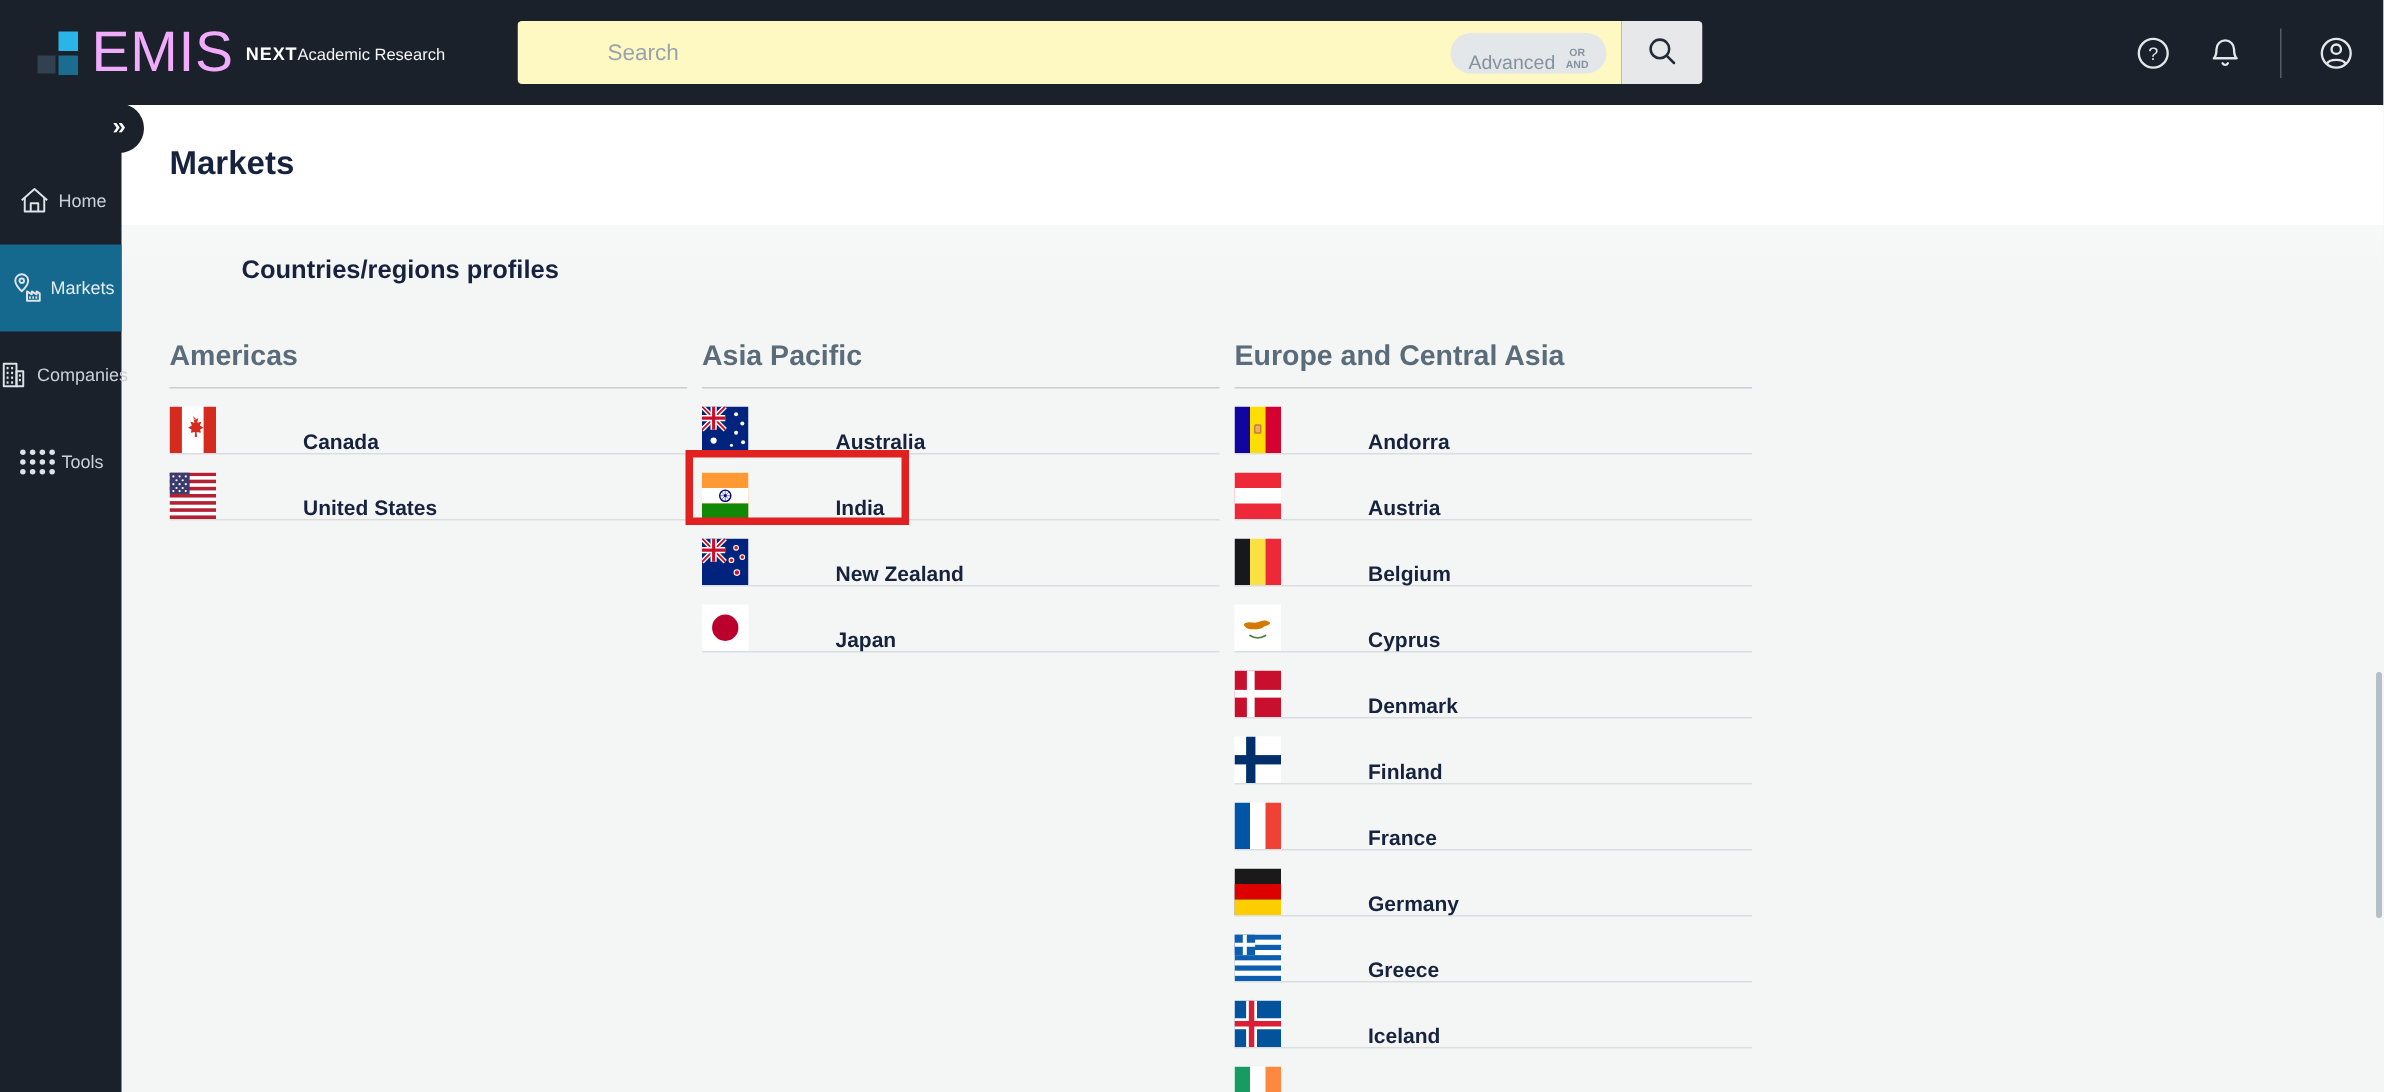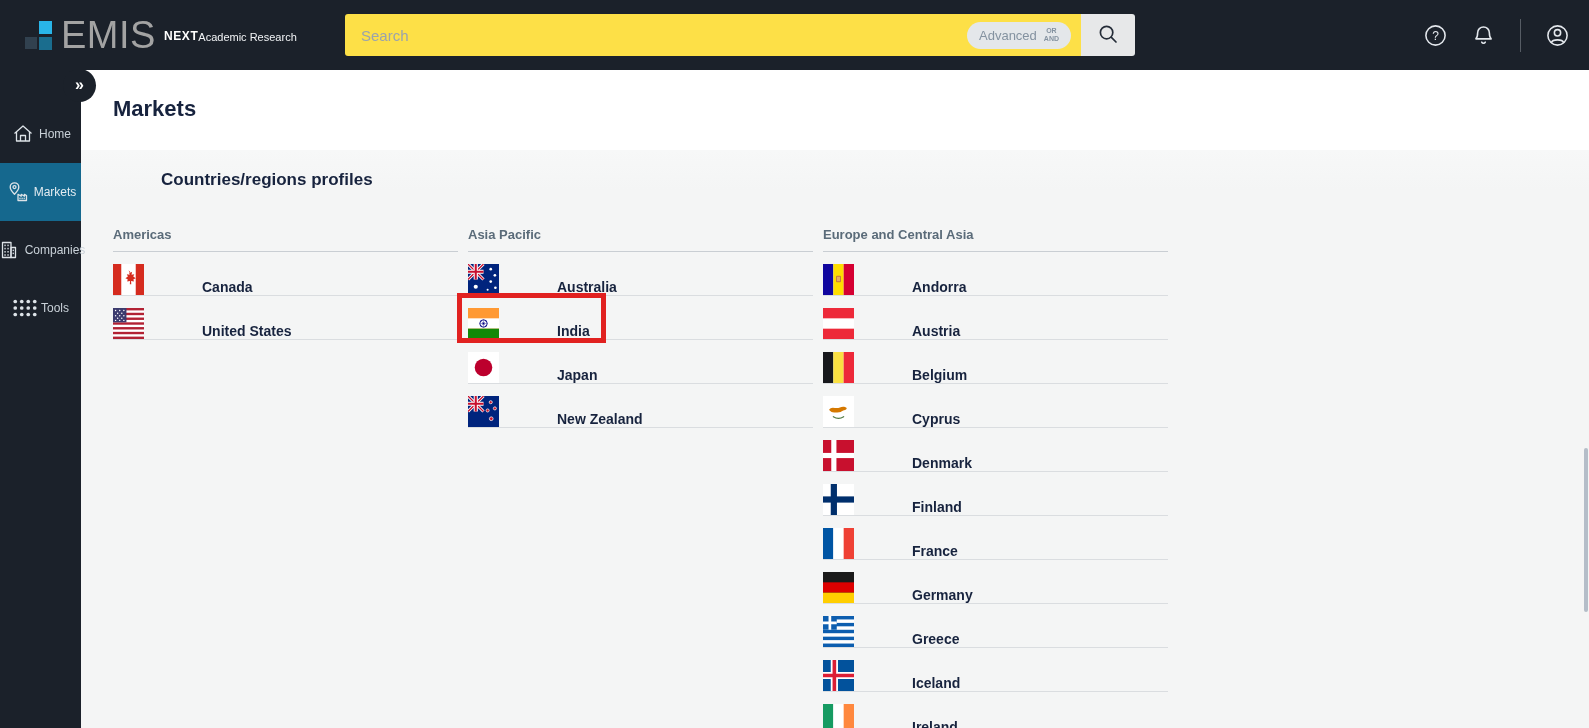--- a/index.html
+++ b/index.html
@@ -13,30 +13,30 @@
   .header {
     position:absolute; top:0; left:0; width:1589px; height:70px;
     background:#1b212a; z-index:10;
   }
   .logo { position:absolute; left:25px; top:0; height:70px; display:flex; align-items:center; cursor:pointer; }
   .logo-squares { position:relative; width:27px; height:29px; margin-right:9px; }
   .sq { position:absolute; }
   .sq-cyan { right:0; top:0; width:13px; height:13px; background:#29b5e8; }
   .sq-teal { right:0; bottom:0; width:13px; height:13px; background:#1a6d8e; }
   .sq-dark { left:0; bottom:1px; width:12px; height:12px; background:#31414f; }
-  .brand { color:#a3a3a3; font-size:38px; font-weight:400; letter-spacing:.5px; line-height:.9; }
+  .brand { color:#f0abfc; font-size:38px; font-weight:400; letter-spacing:.5px; line-height:.9; }
   .product-wrap { display:flex; flex-direction:row; margin-left:8px; margin-top:2px; }
   .product { color:#fff; font-weight:bold; font-size:12px; letter-spacing:.6px; }
   .subtitle { color:#f2f4f6; font-size:11px; margin-top:2px; }
 
   .search-bar { position:absolute; left:345px; top:14px; width:790px; height:42px; display:flex; border-radius:3px; overflow:hidden; }
-  .search-input-wrap { flex:1; background:#fde047; display:flex; align-items:center; }
+  .search-input-wrap { flex:1; background:#fef9c3; display:flex; align-items:center;padding-left:44px; }
   .search-input { border:none; outline:none; flex:1; height:100%; font-size:15px; padding:0 10px 0 16px; color:#333; font-family:"Liberation Sans",sans-serif; background:transparent; }
   .search-input::placeholder { color:#9aa3ad; }
-  .advanced-pill { display:flex; align-items:center; gap:7px; background:#e4e7ea; border-radius:14px; height:27px; padding:0 12px; margin-right:10px; color:#8492a0; font-size:13px; cursor:pointer; flex:none; }
+  .advanced-pill { display:flex; align-items:flex-end; gap:7px; background:#e4e7ea; border-radius:14px; height:27px; padding:0 12px; margin-right:10px; color:#8492a0; font-size:13px; cursor:pointer; flex:none; }
   .bool-stack { display:flex; flex-direction:column; font-size:7px; font-weight:bold; line-height:1.15; color:#8492a0; text-align:center; }
   .search-btn { width:54px; background:#e7e8e9; display:flex; align-items:center; justify-content:center; cursor:pointer; border:none; }
 
   .header-icons { position:absolute; right:20px; top:0; height:70px; display:flex; align-items:center; gap:25px; }
   .hdr-icon { width:23px; height:23px; display:flex; align-items:center; justify-content:center; cursor:pointer; }
   .hdr-divider { width:1px; height:33px; background:#565c64; }
 
   
   .sidebar { position:absolute; left:0; top:70px; width:81px; height:658px; background:#1b212a; z-index:8; padding-top:35px; }
   .side-item { height:58px; display:flex; align-items:center; justify-content:center; gap:3px; color:#c9d1d8; font-size:12px; cursor:pointer; }
@@ -53,21 +53,21 @@
   .page-title { margin:26px 0 0 32px; font-size:22px; font-weight:bold; color:#17233e; }
 
   .content {
     position:absolute; left:81px; top:150px; width:1508px; height:578px;
     background:linear-gradient(#f7f8f8, #f4f5f5 40px); padding:20px 0 0 32px;
   }
   .section-title { font-size:17px; font-weight:bold; color:#17233e;margin-left:48px; }
 
   .columns { display:grid; grid-template-columns:repeat(3, 355px); margin-top:37px; align-items:start; }
   .region-header {
-    font-size:13px; font-weight:bold; color:#5a6b79; padding-bottom:9px;
+    font-size:19px; font-weight:bold; color:#5a6b79; padding-bottom:9px;
     border-bottom:1px solid #c9ced3; margin-right:10px;
   }
   .country-row {
     height:44px; display:flex; align-items:flex-end; border-bottom:1px solid #dadde0;
     margin-right:10px; position:relative; cursor:pointer;gap:48px;
   }
   .flag { width:31px; height:31px; background:#fff; flex:none; }
   .flag svg { width:31px; height:31px; display:block; }
   .country-label { margin-left:10px; font-size:14px; font-weight:bold; color:#17233e; }
 
@@ -308,48 +308,48 @@
                 <path d="M15 11.4V18.6M11.4 15H18.6M12.5 12.5l5 5M17.5 12.5l-5 5"></path>
               </g>
             </svg>
           </span>
           <span class="country-label">India</span>
           <span class="annotation-box" style="border-color: rgb(225, 33, 32);"></span>
         </div>
         <div class="country-row">
           <span class="flag">
             <svg viewBox="0 0 30 30">
-              <rect width="30" height="30" fill="#fff"></rect>
-              <circle cx="15" cy="15" r="8.5" fill="#bc002d"></circle>
-            </svg>
-          </span>
-          <span class="country-label">Japan</span>
-        </div>
-        <div class="country-row">
-          <span class="flag">
-            <svg viewBox="0 0 30 30">
               <rect width="30" height="30" fill="#00247d"></rect>
               <g stroke="#fff" stroke-width="3">
                 <path d="M0 0 15 15M15 0 0 15"></path>
               </g>
               <g stroke="#c8102e" stroke-width="1.2">
                 <path d="M0 0 15 15M15 0 0 15"></path>
               </g>
               <path d="M7.5 0V15M0 7.5H15" stroke="#fff" stroke-width="4"></path>
               <path d="M7.5 0V15M0 7.5H15" stroke="#c8102e" stroke-width="2"></path>
               <g fill="#cc142b" stroke="#fff" stroke-width=".7">
                 <circle cx="22" cy="6" r="1.5"></circle>
                 <circle cx="26" cy="12" r="1.5"></circle>
                 <circle cx="19" cy="14" r="1.5"></circle>
                 <circle cx="22.5" cy="22" r="1.8"></circle>
               </g>
             </svg>
           </span>
           <span class="country-label">New Zealand</span>
         </div>
+        <div class="country-row">
+          <span class="flag">
+            <svg viewBox="0 0 30 30">
+              <rect width="30" height="30" fill="#fff"></rect>
+              <circle cx="15" cy="15" r="8.5" fill="#bc002d"></circle>
+            </svg>
+          </span>
+          <span class="country-label">Japan</span>
+        </div>
       </div>
       <div class="region-col">
         <div class="region-header">Europe and Central Asia</div>
         <div class="country-row">
           <span class="flag">
             <svg viewBox="0 0 30 30">
               <rect width="10" height="30" fill="#10069f"></rect>
               <rect x="10" width="10" height="30" fill="#fedd00"></rect>
               <rect x="20" width="10" height="30" fill="#d50032"></rect>
               <rect x="12.6" y="11.4" width="4.8" height="6.2" rx="1" fill="#c77b3b"></rect>

